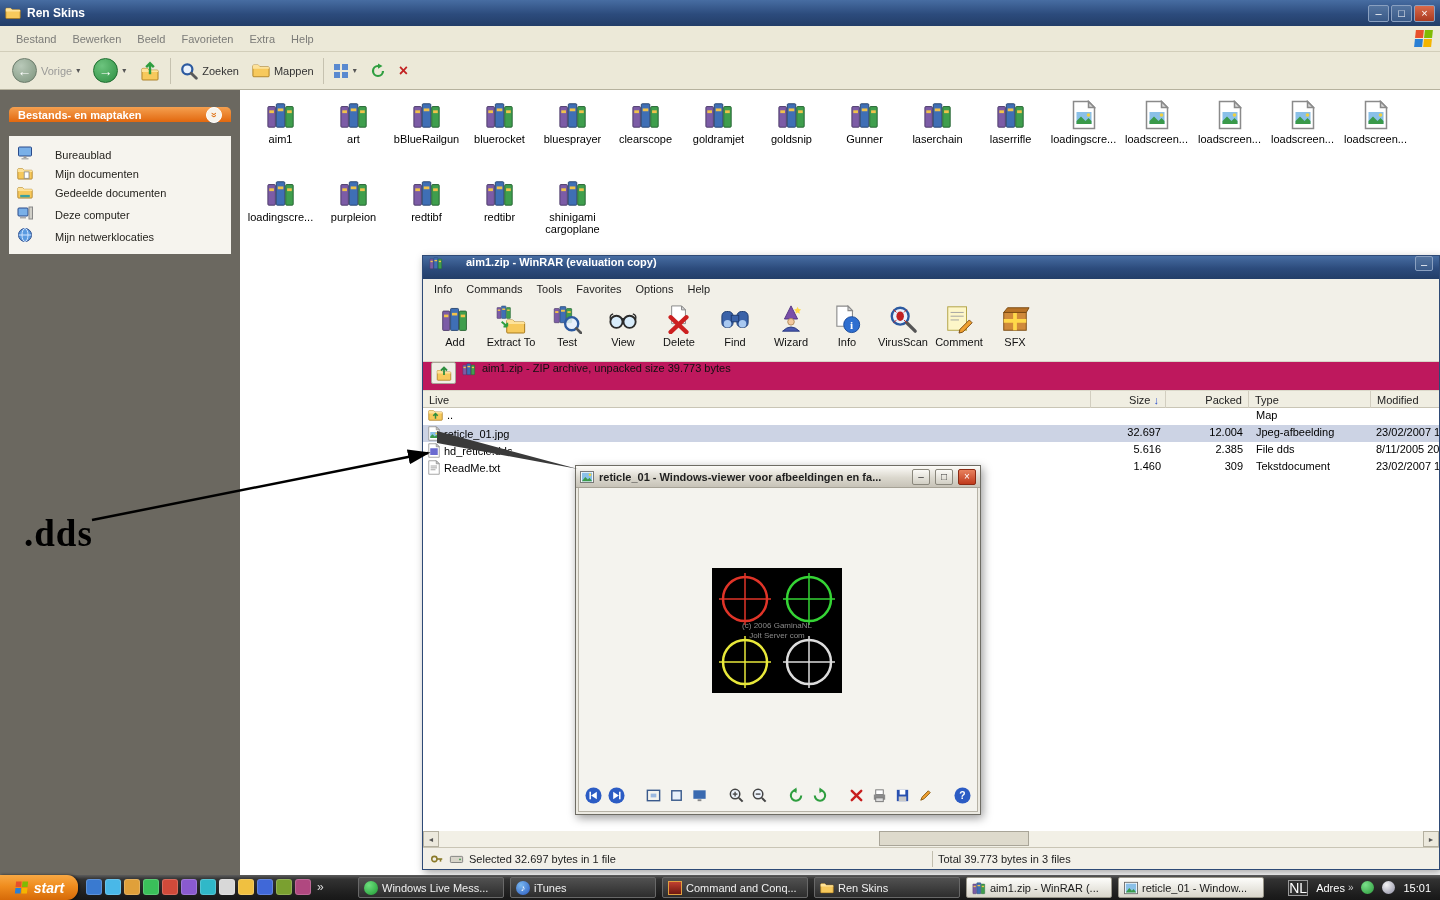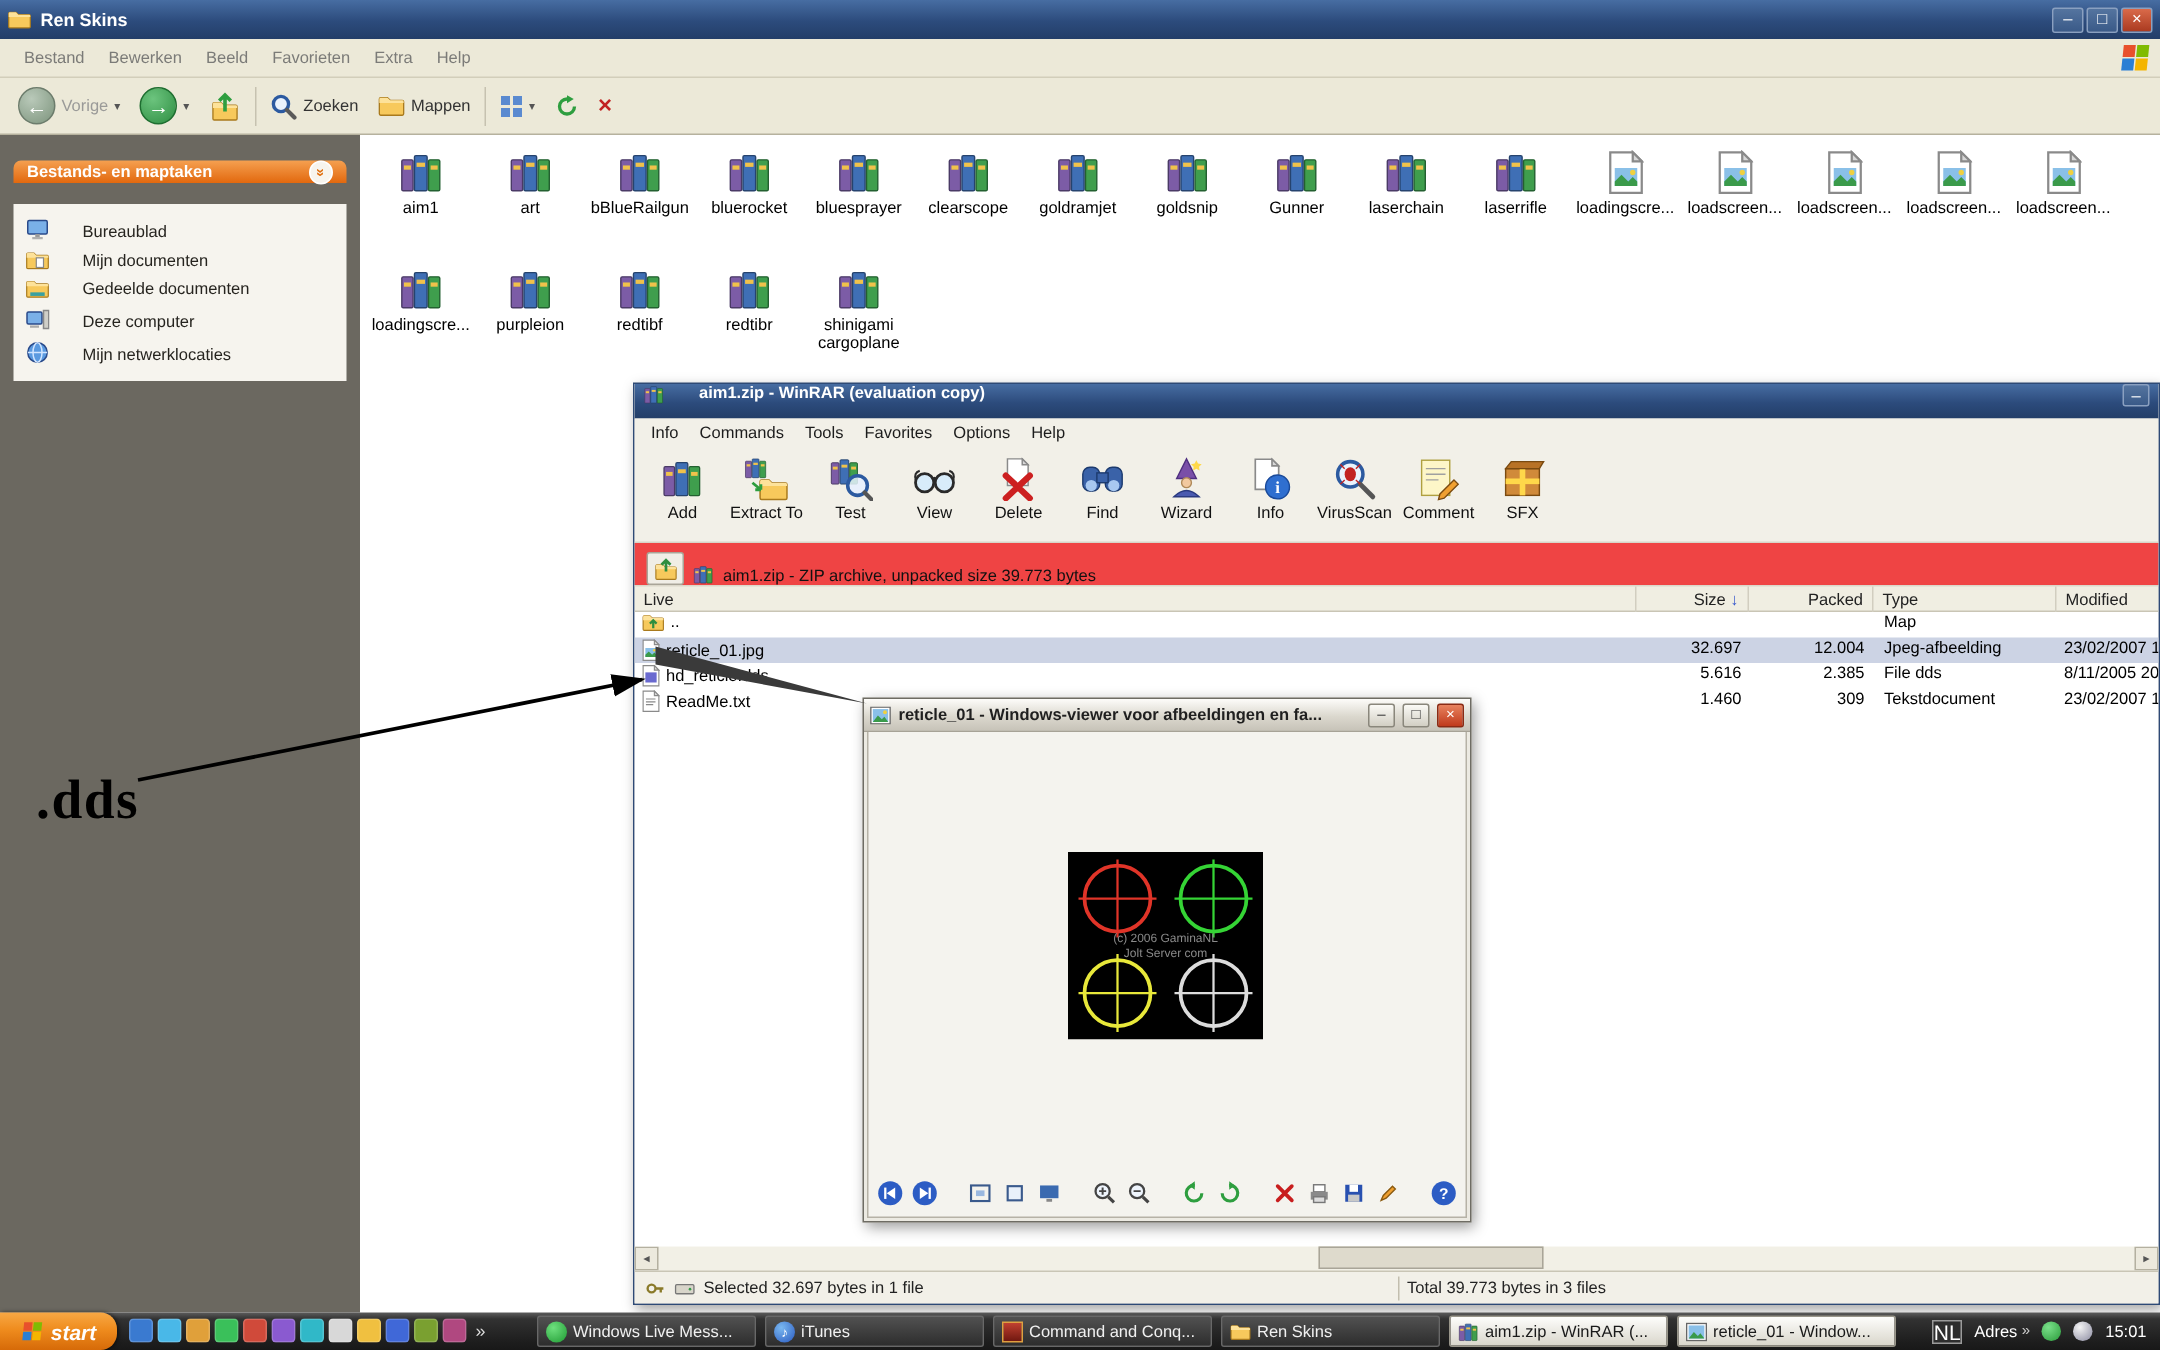--- a/index.html
+++ b/index.html
@@ -70,21 +70,21 @@
   .wrmin{margin-left:auto;width:18px;height:15px;background:linear-gradient(#54749f,#3a5a88);border:1px solid #8aa0c0;
          border-radius:2px;display:flex;align-items:center;justify-content:center;font-weight:normal;color:#fff;cursor:pointer}
   #wr-menu{height:20px;display:flex;align-items:center;padding:0 4px;background:#f2f0e8;flex:none}
   #wr-menu .mi{color:#1c1c1c;padding:2px 7px}
   #wr-tools{height:63px;display:flex;align-items:flex-start;padding:2px 4px 0 4px;background:#f2f0e8;
             border-bottom:1px solid #d8d5c8;flex:none}
   .wrb{width:56px;height:58px;display:flex;flex-direction:column;align-items:center;gap:2px;padding-top:3px;
        border-radius:3px;cursor:pointer}
   .wrb svg{width:30px;height:30px}
   .wrbl{font-size:11px;color:#111}
-  #wr-addr{height:28px;display:flex;align-items:flex-end;gap:6px;padding:0 8px;background:#ef4444;flex:none}
+  #wr-addr{height:28px;display:flex;align-items:flex-start;gap:6px;padding:0 8px;background:#be185d;flex:none}
   .upbtn{width:25px;height:22px;background:#f0eee6;border:1px solid #a9a598;border-radius:2px;display:flex;
          align-items:center;justify-content:center;cursor:pointer}
   .atext{color:#111}
   #wr-cols{position:relative;height:18px;background:#f0eee2;border-top:1px solid #dbd8ca;border-bottom:1px solid #c9c5b5;
            color:#222;flex:none}
   .c{position:absolute;top:0;height:17px;display:flex;align-items:center;padding:0 6px;border-right:1px solid #d2cec0;cursor:pointer}
   .c-name{left:0;width:668px}
   .c-size{left:668px;width:75px;justify-content:flex-end}
   .c-packed{left:743px;width:83px;justify-content:flex-end}
   .c-type{left:826px;width:122px}

